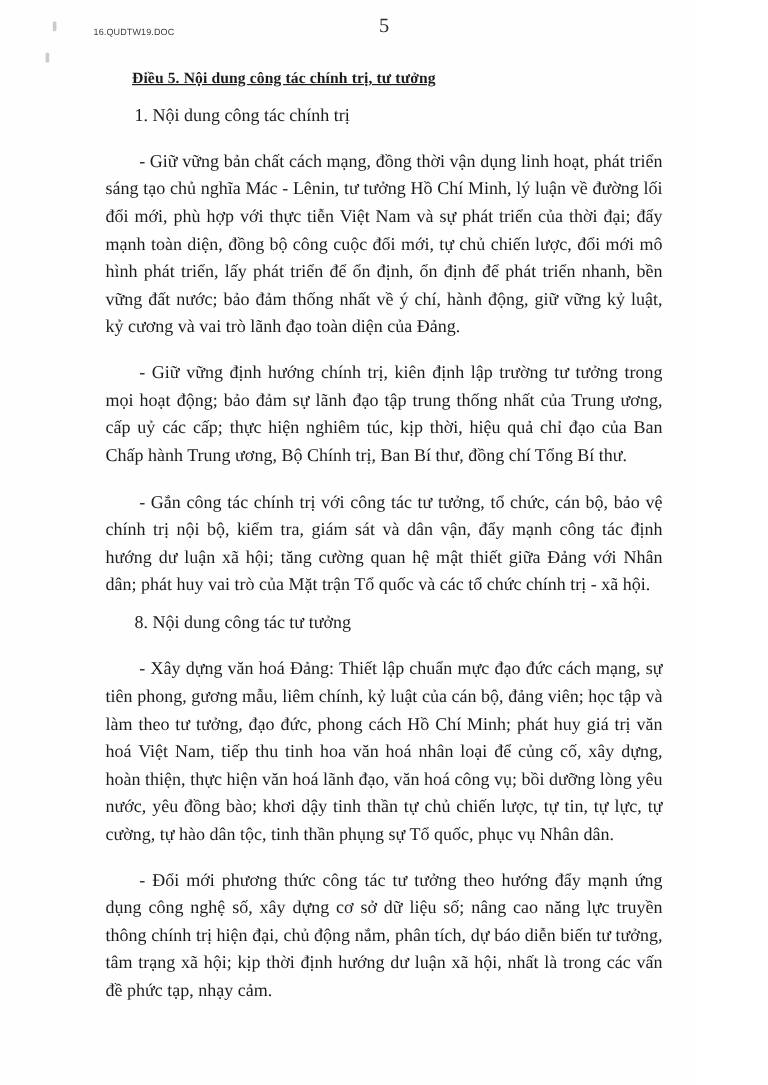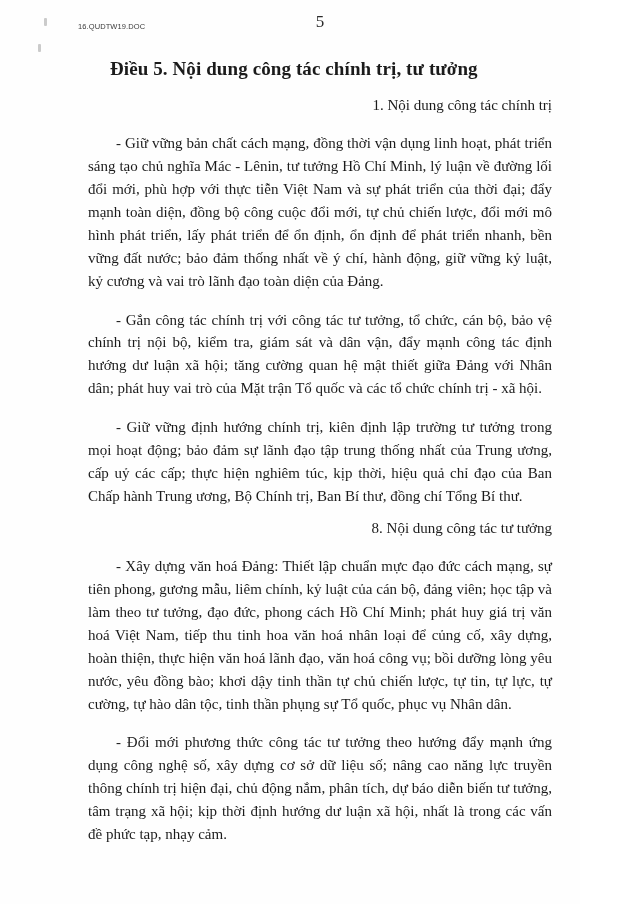--- a/index.html
+++ b/index.html
@@ -73,34 +73,35 @@
 
   
   .content {
     position: absolute;
     left: 88px;
     top: 56px;
     width: 464px;
   }
 
   h1.article-title {
-    font-size: 19px;
+    font-size: 13px;
     font-weight: bold;
     margin: 0 0 12px 0;
     padding-left: 22px;
     line-height: 1.35;
     letter-spacing: .1px;
+    text-decoration: underline;
   }
 
   p.sec {
     margin: 0 0 9px 0;
     font-size: 15px;
     line-height: 1.52;
     text-indent: 24px;
-    text-align: right;
+    text-align: left;
   }
 
   p.para {
     margin: 16px 0 9px 0;
     font-size: 15px;
     line-height: 1.525;
     text-indent: 28px;
     text-align: justify;
     text-justify: inter-word;
     hyphens: none;
@@ -122,22 +123,22 @@
     <div class="page-number">5</div>
   </div>
 
   <div class="content">
 
     <h1 class="article-title">Điều 5. Nội dung công tác chính trị, tư tưởng</h1>
 
     <p class="sec">1. Nội dung công tác chính trị</p>
 
     <p class="para">- Giữ vững bản chất cách mạng, đồng thời vận dụng linh hoạt, phát triển sáng tạo chủ nghĩa Mác - Lênin, tư tưởng Hồ Chí Minh, lý luận về đường lối đổi mới, phù hợp với thực tiễn Việt Nam và sự phát triển của thời đại; đẩy mạnh toàn diện, đồng bộ công cuộc đổi mới, tự chủ chiến lược, đổi mới mô hình phát triển, lấy phát triển để ổn định, ổn định để phát triển nhanh, bền vững đất nước; bảo đảm thống nhất về ý chí, hành động, giữ vững kỷ luật, kỷ cương và vai trò lãnh đạo toàn diện của Đảng.</p>
+    <p class="para">- Giữ vững định hướng chính trị, kiên định lập trường tư tưởng trong mọi hoạt động; bảo đảm sự lãnh đạo tập trung thống nhất của Trung ương, cấp uỷ các cấp; thực hiện nghiêm túc, kịp thời, hiệu quả chỉ đạo của Ban Chấp hành Trung ương, Bộ Chính trị, Ban Bí thư, đồng chí Tổng Bí thư.</p>
     <p class="para">- Gắn công tác chính trị với công tác tư tưởng, tổ chức, cán bộ, bảo vệ chính trị nội bộ, kiểm tra, giám sát và dân vận, đẩy mạnh công tác định hướng dư luận xã hội; tăng cường quan hệ mật thiết giữa Đảng với Nhân dân; phát huy vai trò của Mặt trận Tổ quốc và các tổ chức chính trị - xã hội.</p>
-    <p class="para">- Giữ vững định hướng chính trị, kiên định lập trường tư tưởng trong mọi hoạt động; bảo đảm sự lãnh đạo tập trung thống nhất của Trung ương, cấp uỷ các cấp; thực hiện nghiêm túc, kịp thời, hiệu quả chỉ đạo của Ban Chấp hành Trung ương, Bộ Chính trị, Ban Bí thư, đồng chí Tổng Bí thư.</p>
 
     <p class="sec">8. Nội dung công tác tư tưởng</p>
 
     <p class="para">- Xây dựng văn hoá Đảng: Thiết lập chuẩn mực đạo đức cách mạng, sự tiên phong, gương mẫu, liêm chính, kỷ luật của cán bộ, đảng viên; học tập và làm theo tư tưởng, đạo đức, phong cách Hồ Chí Minh; phát huy giá trị văn hoá Việt Nam, tiếp thu tinh hoa văn hoá nhân loại để củng cố, xây dựng, hoàn thiện, thực hiện văn hoá lãnh đạo, văn hoá công vụ; bồi dưỡng lòng yêu nước, yêu đồng bào; khơi dậy tinh thần tự chủ chiến lược, tự tin, tự lực, tự cường, tự hào dân tộc, tinh thần phụng sự Tổ quốc, phục vụ Nhân dân.</p>
     <p class="para">- Đổi mới phương thức công tác tư tưởng theo hướng đẩy mạnh ứng dụng công nghệ số, xây dựng cơ sở dữ liệu số; nâng cao năng lực truyền thông chính trị hiện đại, chủ động nắm, phân tích, dự báo diễn biến tư tưởng, tâm trạng xã hội; kịp thời định hướng dư luận xã hội, nhất là trong các vấn đề phức tạp, nhạy cảm.</p>
 
   </div>
 </div>
 
 </body></html>

